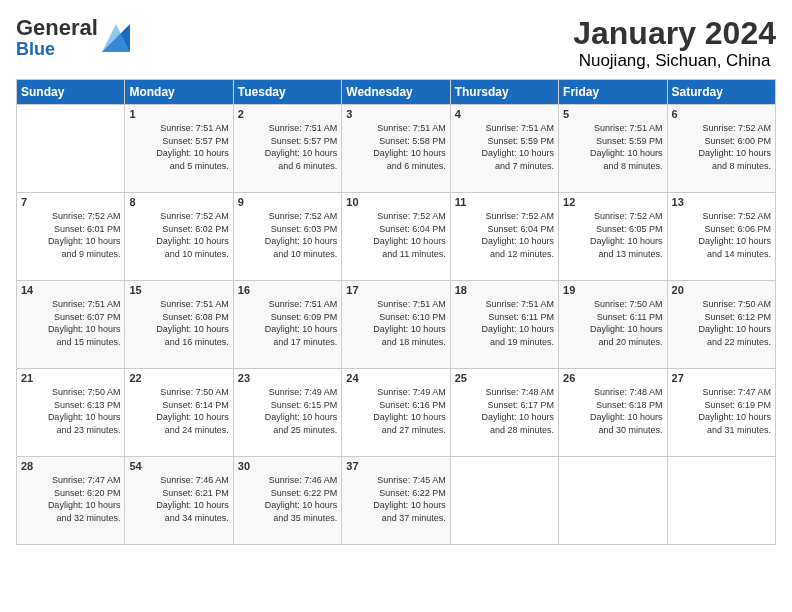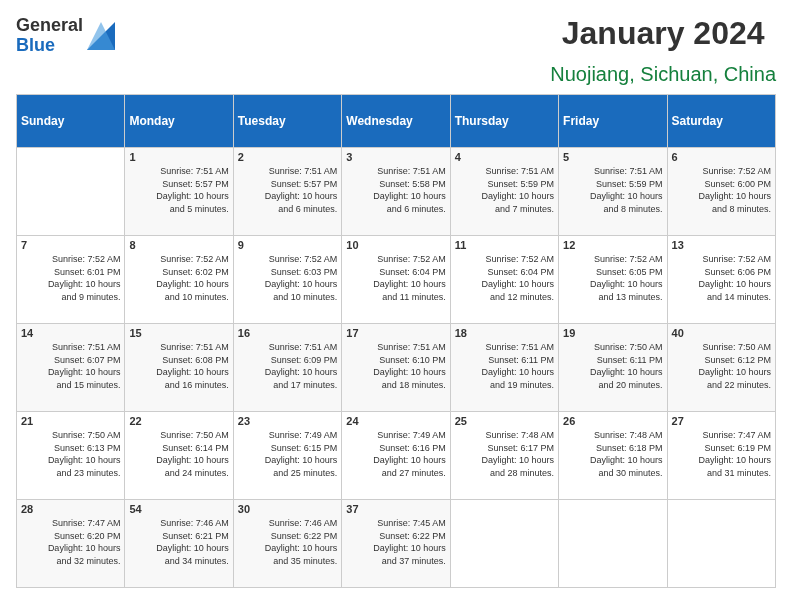--- a/index.html
+++ b/index.html
@@ -25,21 +25,21 @@
     .logo {
       display: flex;
       align-items: center;
     }
     .logo-text {
       display: flex;
       flex-direction: column;
       line-height: 1.1;
     }
     .logo-general {
-      font-size: 18px;
+      font-size: 22px;
       font-weight: bold;
       color: #333;
     }
     .logo-blue {
       font-size: 18px;
       font-weight: bold;
       color: #1a6bbd;
     }
     .logo-icon {
       width: 28px;
@@ -49,35 +49,34 @@
     .title-section {
       text-align: center;
     }
     .month-title {
       font-size: 32px;
       font-weight: bold;
       color: #333;
       line-height: 1.1;
     }
     .location {
-      font-size: 20px;
-      color: #15803d;
-      margin-top: 12px;
+      font-size: 17px;
+      color: #000000;
     }
     table {
       width: 100%;
       border-collapse: collapse;
       table-layout: fixed;
     }
     thead tr th {
       background-color: #1a6bbd;
       color: #fff;
       font-size: 12px;
       font-weight: bold;
-      padding: 19px 4px;
+      padding: 5px 4px;
       text-align: left;
       border: 1px solid #ccc;
     }
     tbody tr td {
       border: 1px solid #ccc;
       vertical-align: top;
       padding: 3px 4px;
       font-size: 9.5px;
       color: #333;
       height: 88px;
@@ -272,21 +271,21 @@
 and 19 minutes.</div>
           </td>
           <td>
             <span class="day-number">19</span>
             <div class="day-info" style="white-space: pre-line;">Sunrise: 7:50 AM
 Sunset: 6:11 PM
 Daylight: 10 hours
 and 20 minutes.</div>
           </td>
           <td>
-            <span class="day-number">40</span>
+            <span class="day-number">20</span>
             <div class="day-info" style="white-space: pre-line;">Sunrise: 7:50 AM
 Sunset: 6:12 PM
 Daylight: 10 hours
 and 22 minutes.</div>
           </td>
         </tr>
         <tr>
           <td>
             <span class="day-number">21</span>
             <div class="day-info" style="white-space: pre-line;">Sunrise: 7:50 AM

